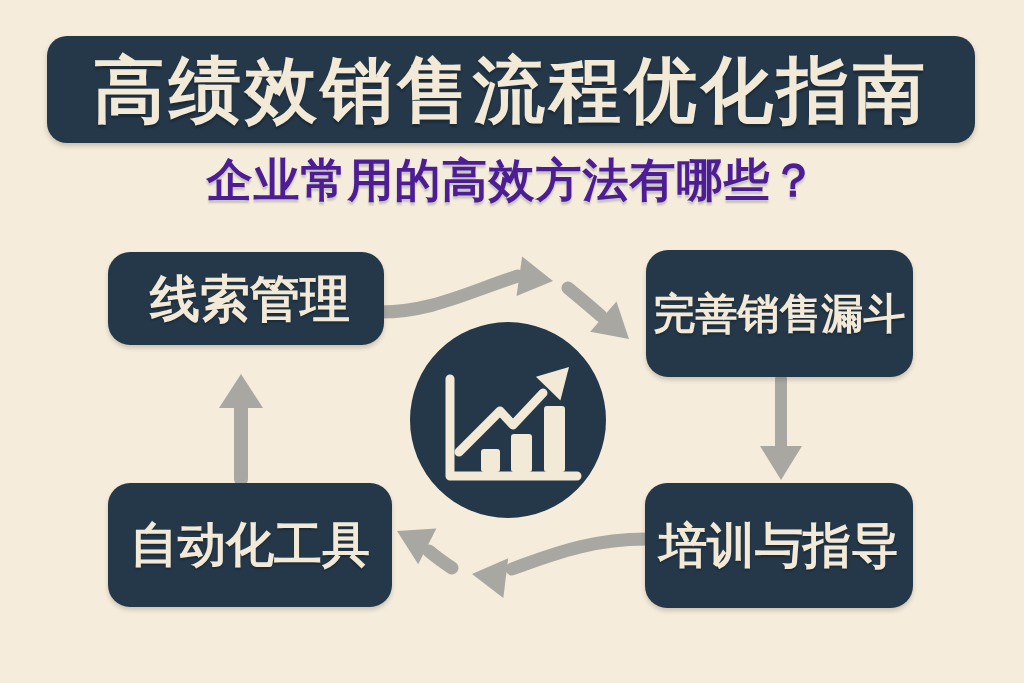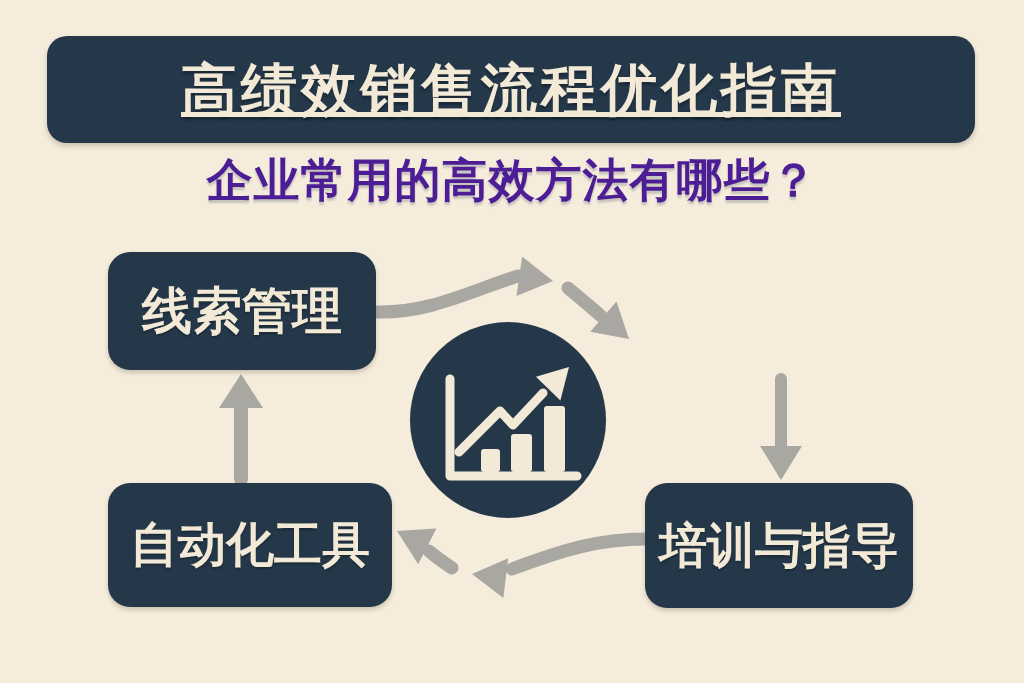--- a/index.html
+++ b/index.html
@@ -18,42 +18,41 @@
   .icon-stroke{fill:none;stroke:#f2e9d6;stroke-width:9;stroke-linecap:round;stroke-linejoin:round;}
   .icon-fill{fill:#f2e9d6;}
   
   .banner{
     position:absolute;left:47px;top:36px;width:928px;height:107px;
     background:#24384a;border-radius:20px;
     display:flex;align-items:center;justify-content:center;
     box-shadow:0 3px 5px rgba(70,60,40,.25);
   }
   .banner h1{
-    margin:0;font-size:56px;font-weight:bold;color:#f2e9d6;
+    margin:0;font-size:72px;font-weight:bold;color:#f2e9d6;
     letter-spacing:4px;white-space:nowrap;line-height:1;
     text-shadow:0 3px 2px rgba(0,0,0,.25);
-    text-decoration:underline;
   }
   .subtitle{
     position:absolute;left:0;top:153px;width:1024px;margin:0;
     text-align:center;font-size:46px;font-weight:bold;color:#4c1d95;
     letter-spacing:1px;line-height:1.2;
     text-shadow:0 3px 2px rgba(36,56,74,.22);
   }
   
   .node{
     position:absolute;background:#24384a;border-radius:22px;
     display:flex;align-items:center;justify-content:center;
     box-shadow:0 3px 4px rgba(70,60,40,.22);
   }
   .node span{
     color:#f2e9d6;font-weight:bold;white-space:nowrap;line-height:1;
     text-shadow:0 2px 2px rgba(0,0,0,.25);
   }
-  .node-1{left:108px;top:252px;width:268px;height:118px;}
+  .node-1{left:108px;top:252px;width:268px;height:93px;padding-left:8px;}
   .node-1 span{font-size:50px;}
   .node-2{left:646px;top:250px;width:267px;height:127px;}
   .node-2 span{font-size:42px;}
   .node-3{left:108px;top:483px;width:284px;height:124px;}
   .node-3 span{font-size:48px;}
   .node-4{left:645px;top:483px;width:268px;height:125px;}
   .node-4 span{font-size:48px;}
 </style>
 </head>
 <body>
@@ -100,20 +99,23 @@
   <header class="banner">
     <h1>高绩效销售流程优化指南</h1>
   </header>
 
   <h2 class="subtitle">企业常用的高效方法有哪些？</h2>
 
   <div class="node node-1">
     <span>线索管理</span>
   </div>
 
+  <div class="node node-2">
+    <span>完善销售漏斗</span>
+  </div>
 
   <div class="node node-3">
     <span>自动化工具</span>
   </div>
 
   <div class="node node-4">
     <span>培训与指导</span>
   </div>
 
 </div>

